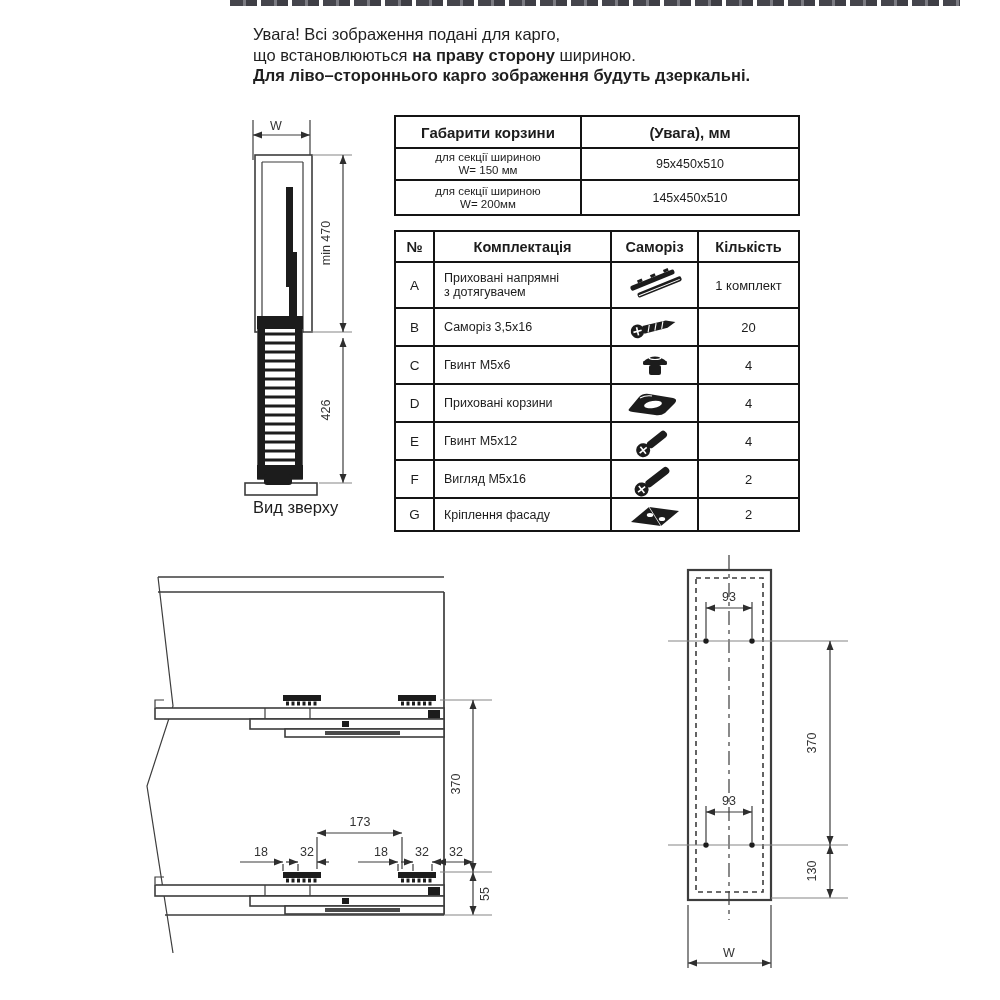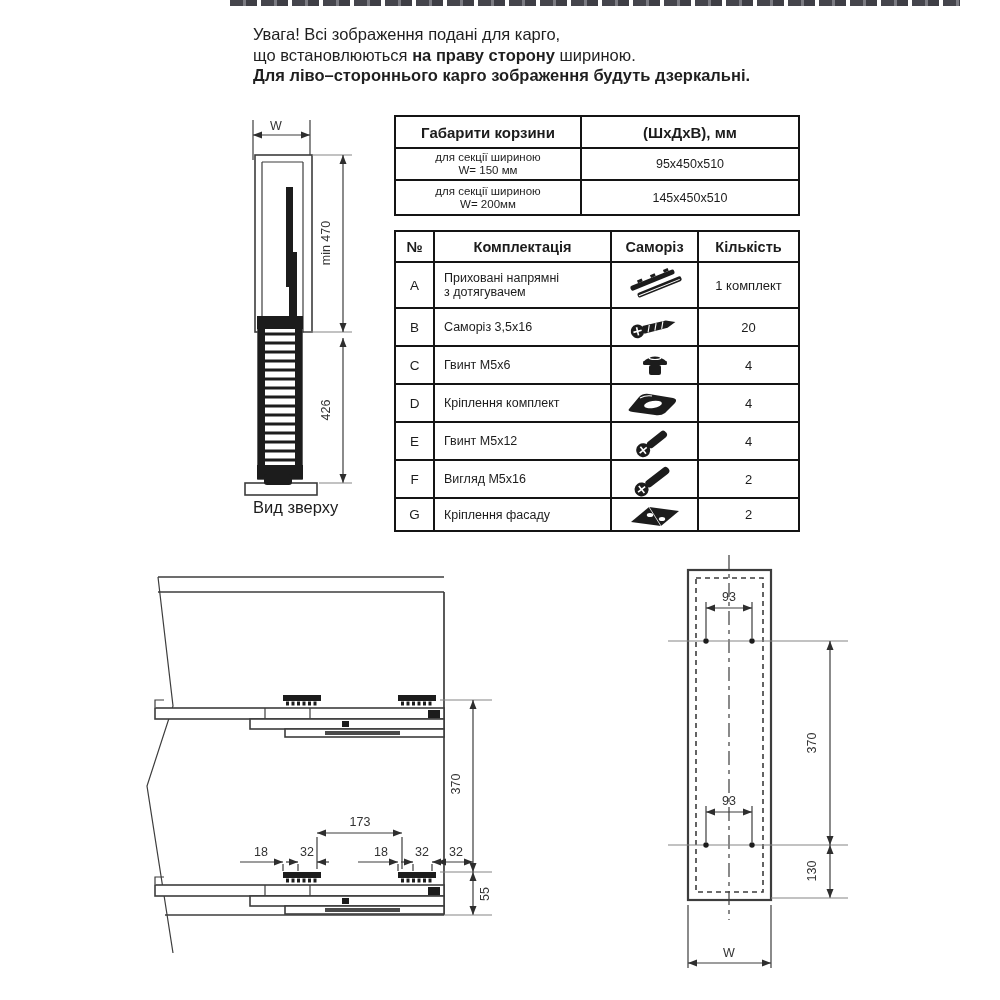--- a/index.html
+++ b/index.html
@@ -57,21 +57,21 @@
   </div>
 
   <table class="t1">
     <colgroup>
         <col style="width:186px">
         <col>
       </colgroup>
     <tbody>
         <tr>
       <th>Габарити корзини</th>
-      <th>(ШхДхВ),  мм</th>
+      <th>(Увага),  мм</th>
     </tr>
     <tr class="r1">
       <td class="lbl">для секції шириною
 W= 150 мм</td>
       <td>95x450x510</td>
     </tr>
     <tr class="r2">
       <td class="lbl">для секції шириною
 W= 200мм</td>
       <td>145x450x510</td>
@@ -137,21 +137,21 @@
           <path d="M21,14 Q33,3 45,14 Z" class="dk"></path>
           <rect x="21" y="13" width="24" height="4" rx="1.5" class="dk"></rect>
           <rect x="27" y="17" width="12" height="10" rx="2" class="dk"></rect>
           <ellipse cx="33" cy="9.5" rx="6" ry="2" fill="none" stroke="#fff" stroke-width="1.2"></ellipse>
         </svg>
       </td>
       <td class="cqty">4</td>
     </tr>
     <tr class="rm">
       <td class="cid">D</td>
-      <td class="cname">Кріплення комплект</td>
+      <td class="cname">Приховані корзини</td>
       <td>
         <svg class="icon" width="66" height="34" viewBox="0 0 66 34">
           <path d="M7,23 L17,11 Q21,7 27,8 L51,12 Q56,13 53,17 L43,27 Q39,30 33,29 L11,26 Q5,25 7,23 Z" class="dk"></path>
           <ellipse cx="31" cy="18.5" rx="9" ry="3.6" fill="#fff" transform="rotate(-9 31 18.5)"></ellipse>
           <path d="M18,12 Q24,9 30,10" stroke="#fff" stroke-width="1.2" fill="none"></path>
         </svg>
       </td>
       <td class="cqty">4</td>
     </tr>
     <tr class="rm">

